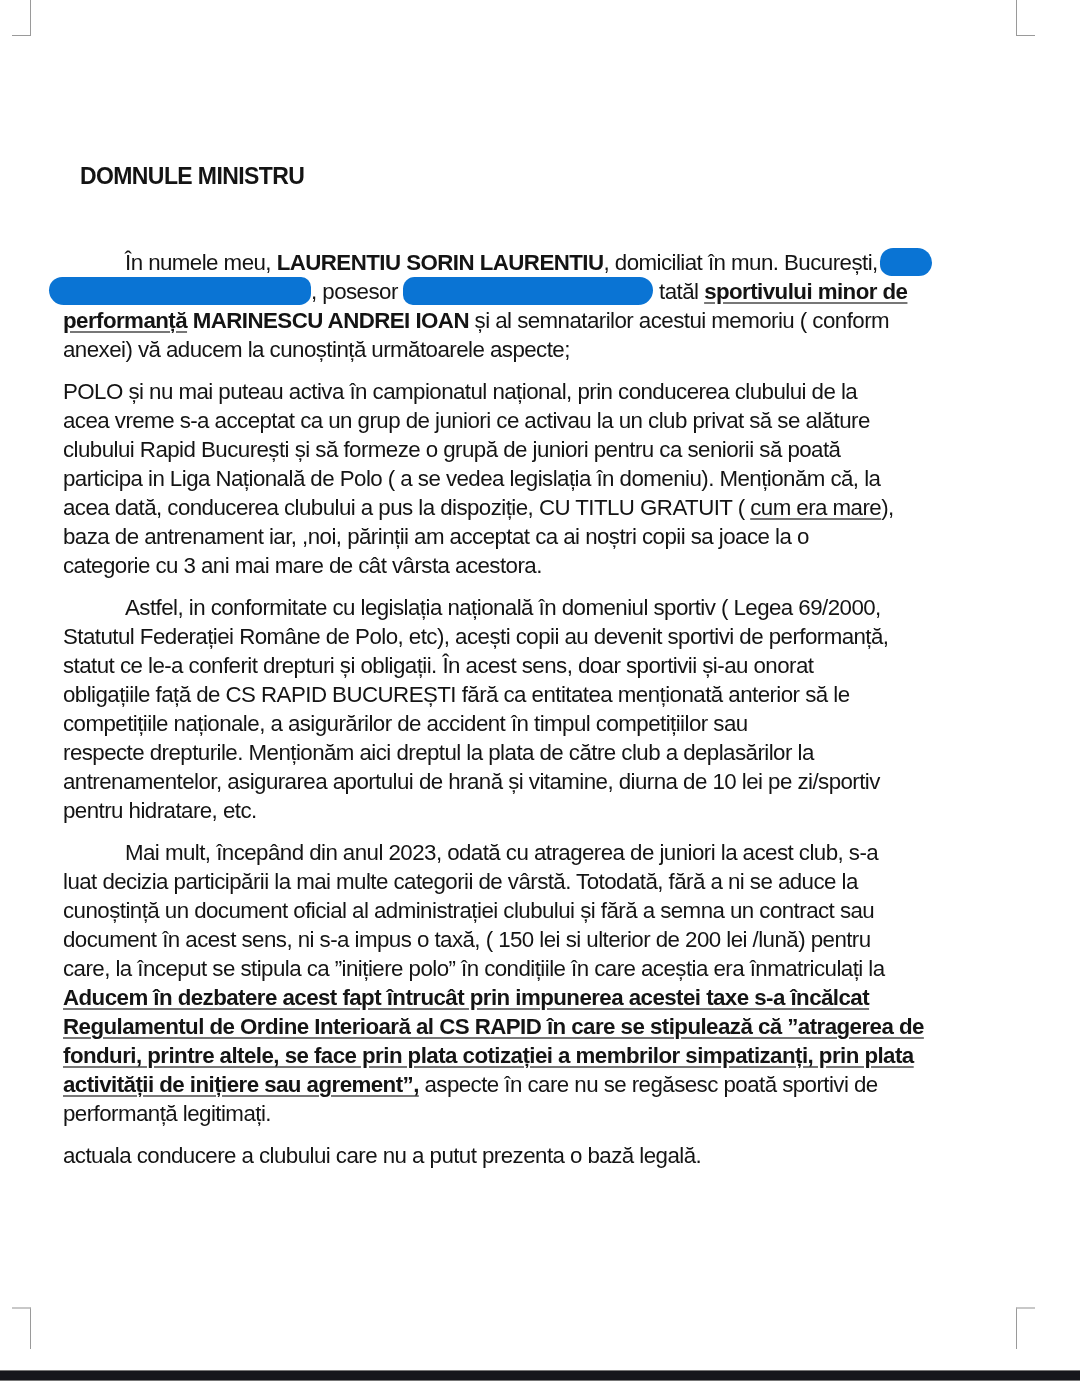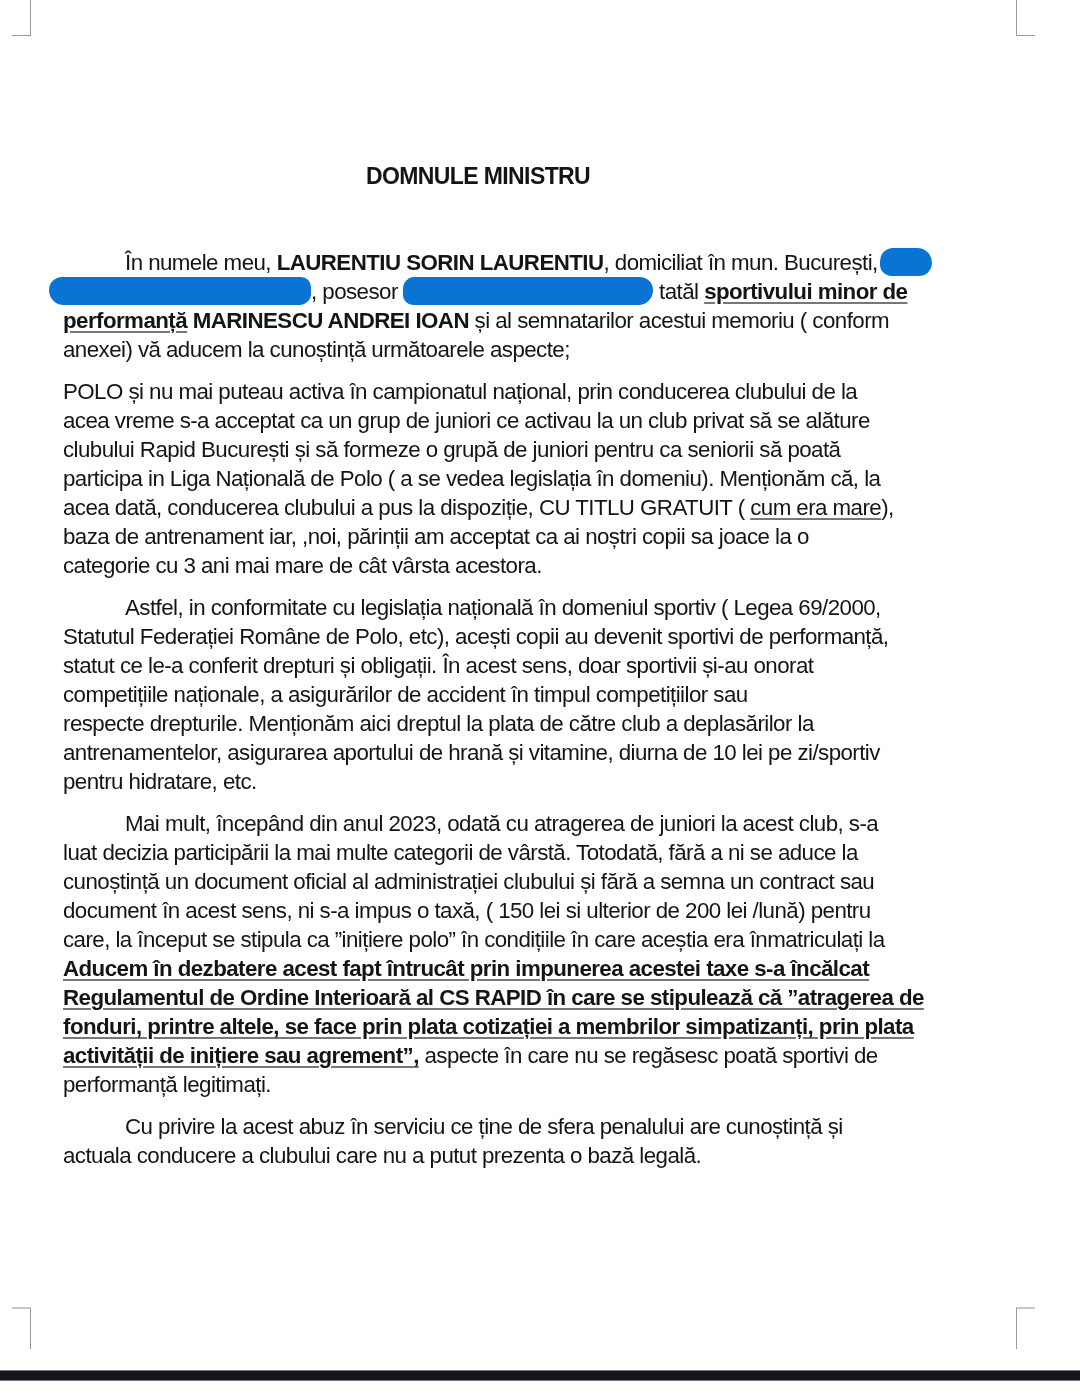--- a/index.html
+++ b/index.html
@@ -8,21 +8,21 @@
     font-family: "Liberation Sans", "DejaVu Sans", sans-serif; color: #141414;
   }
   .corner { position: absolute; border-color: #9a9a9a; border-style: solid; border-width: 0; }
   .c-tl { left: 12px; top: 0; width: 18px; height: 35px; border-right-width: 1px; border-bottom-width: 1px; }
   .c-tr { left: 1016px; top: 0; width: 18px; height: 35px; border-left-width: 1px; border-bottom-width: 1px; }
   .c-bl { left: 12px; top: 1307px; width: 18px; height: 40px; border-right-width: 1px; border-top-width: 2px; border-top-color:#c8c8c8; }
   .c-br { left: 1016px; top: 1307px; width: 18px; height: 40px; border-left-width: 1px; border-top-width: 2px; border-top-color:#c8c8c8; }
   .bottom-bar { position: absolute; left: 0; top: 1370px; width: 1080px; height: 9px; background: #16171c; border-top: 1px solid #777; border-bottom: 1px solid #777; }
 
   .title {
-    position: absolute; left: 0; width: 876px; top: 163px; text-align: center;
+    position: absolute; left: 0; width: 876px; top: 163px; text-align: left;
     font-weight: bold; font-size: 23px; letter-spacing: -0.6px; padding-left: 80px; box-sizing: border-box;
   }
   .doc { position: absolute; left: 63px; top: 248px; width: 950px; }
   .para {
     font-size: 22.3px; line-height: 29px; margin: 0 0 13px 0; letter-spacing: -0.55px;
     text-indent: 62px; white-space: normal;
   }
   .line { display: block; white-space: nowrap; text-indent: 0; }
   .line.first { padding-left: 62px; }
   .b { font-weight: bold; }
@@ -56,40 +56,40 @@
     <span class="line">participa in Liga Națională de Polo ( a se vedea legislația în domeniu). Menționăm că, la</span>
     <span class="line"><span>acea dată, conducerea clubului a pus la dispoziție, CU TITLU GRATUIT ( </span><span class="u">cum era mare</span><span>),</span></span>
     <span class="line">baza de antrenament iar, ,noi, părinții am acceptat ca ai noștri copii sa joace la o</span>
     <span class="line">categorie cu 3 ani mai mare de cât vârsta acestora.</span>
   </p>
 
   <p class="para">
     <span class="line first">Astfel, in conformitate cu legislația națională în domeniul sportiv ( Legea 69/2000,</span>
     <span class="line">Statutul Federației Române de Polo, etc), acești copii au devenit sportivi de performanță,</span>
     <span class="line">statut ce le-a conferit drepturi și obligații. În acest sens, doar sportivii și-au onorat</span>
+    <span class="line">obligațiile față de CS RAPID BUCUREȘTI fără ca entitatea menționată anterior să le</span>
     <span class="line">competițiile naționale, a asigurărilor de accident în timpul competițiilor sau</span>
     <span class="line">respecte drepturile. Menționăm aici dreptul la plata de către club a deplasărilor la</span>
     <span class="line">antrenamentelor, asigurarea aportului de hrană și vitamine, diurna de 10 lei pe zi/sportiv</span>
     <span class="line">pentru hidratare, etc.</span>
   </p>
 
   <p class="para">
     <span class="line first">Mai mult, începând din anul 2023, odată cu atragerea de juniori la acest club, s-a</span>
     <span class="line">luat decizia participării la mai multe categorii de vârstă. Totodată, fără a ni se aduce la</span>
     <span class="line">cunoștință un document oficial al administrației clubului și fără a semna un contract sau</span>
     <span class="line">document în acest sens, ni s-a impus o taxă, ( 150 lei si ulterior de 200 lei /lună) pentru</span>
     <span class="line">care, la început se stipula ca ”inițiere polo” în condițiile în care aceștia era înmatriculați la</span>
     <span class="line b u">Aducem în dezbatere acest fapt întrucât prin impunerea acestei taxe s-a încălcat</span>
     <span class="line b u">Regulamentul de Ordine Interioară al CS RAPID în care se stipulează că ”atragerea de</span>
     <span class="line b u">fonduri, printre altele, se face prin plata cotizației a membrilor simpatizanți, prin plata</span>
     <span class="line"><span class="b u">activității de inițiere sau agrement”,</span><span> aspecte în care nu se regăsesc poată sportivi de</span></span>
     <span class="line">performanță legitimați.</span>
   </p>
 
   <p class="para">
-    <span class="line first">Cu privire la acest abuz în serviciu ce ține de sfera penalului are cunoștință și</span>
     <span class="line">actuala conducere a clubului care nu a putut prezenta o bază legală.</span>
   </p>
 </div>
 
 <div class="corner c-bl"></div>
 <div class="corner c-br"></div>
 <div class="bottom-bar"></div>
 
 </body></html>

